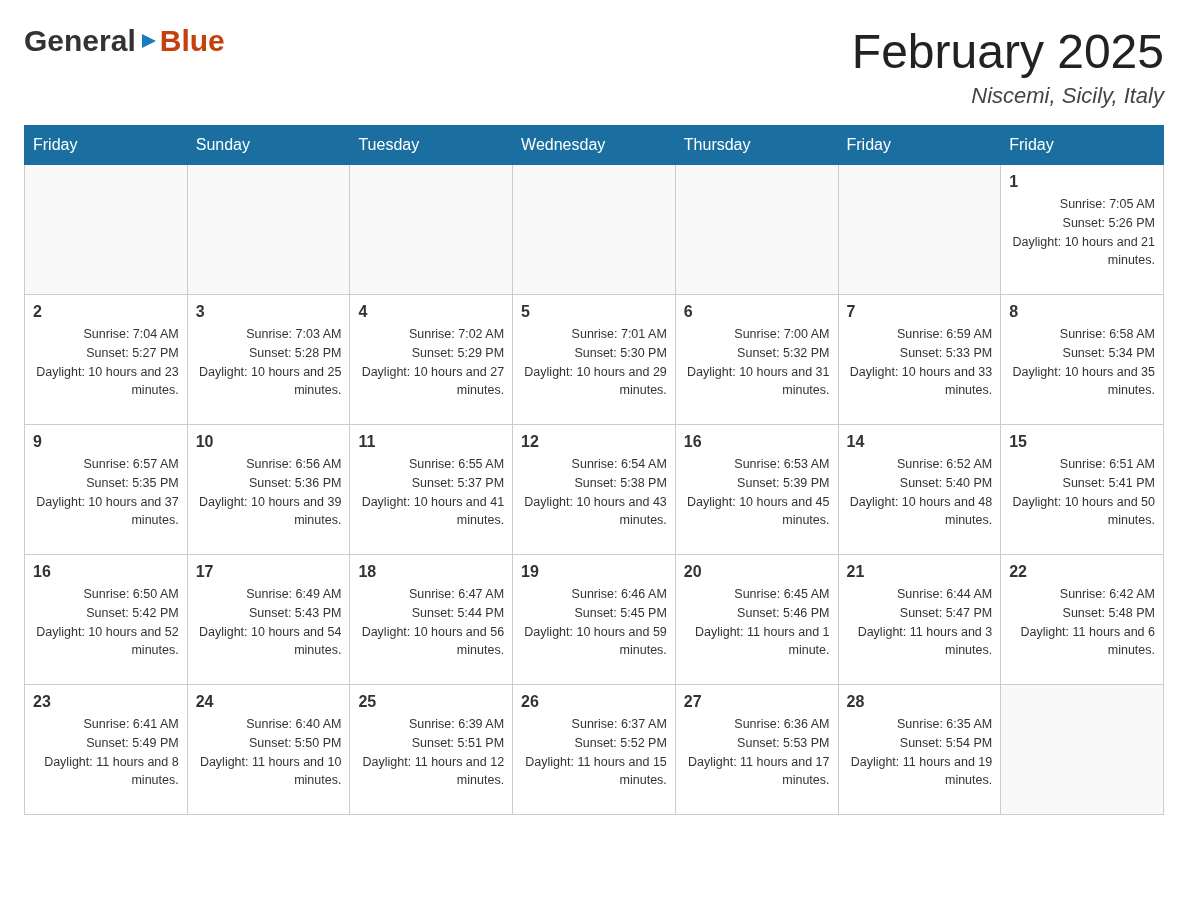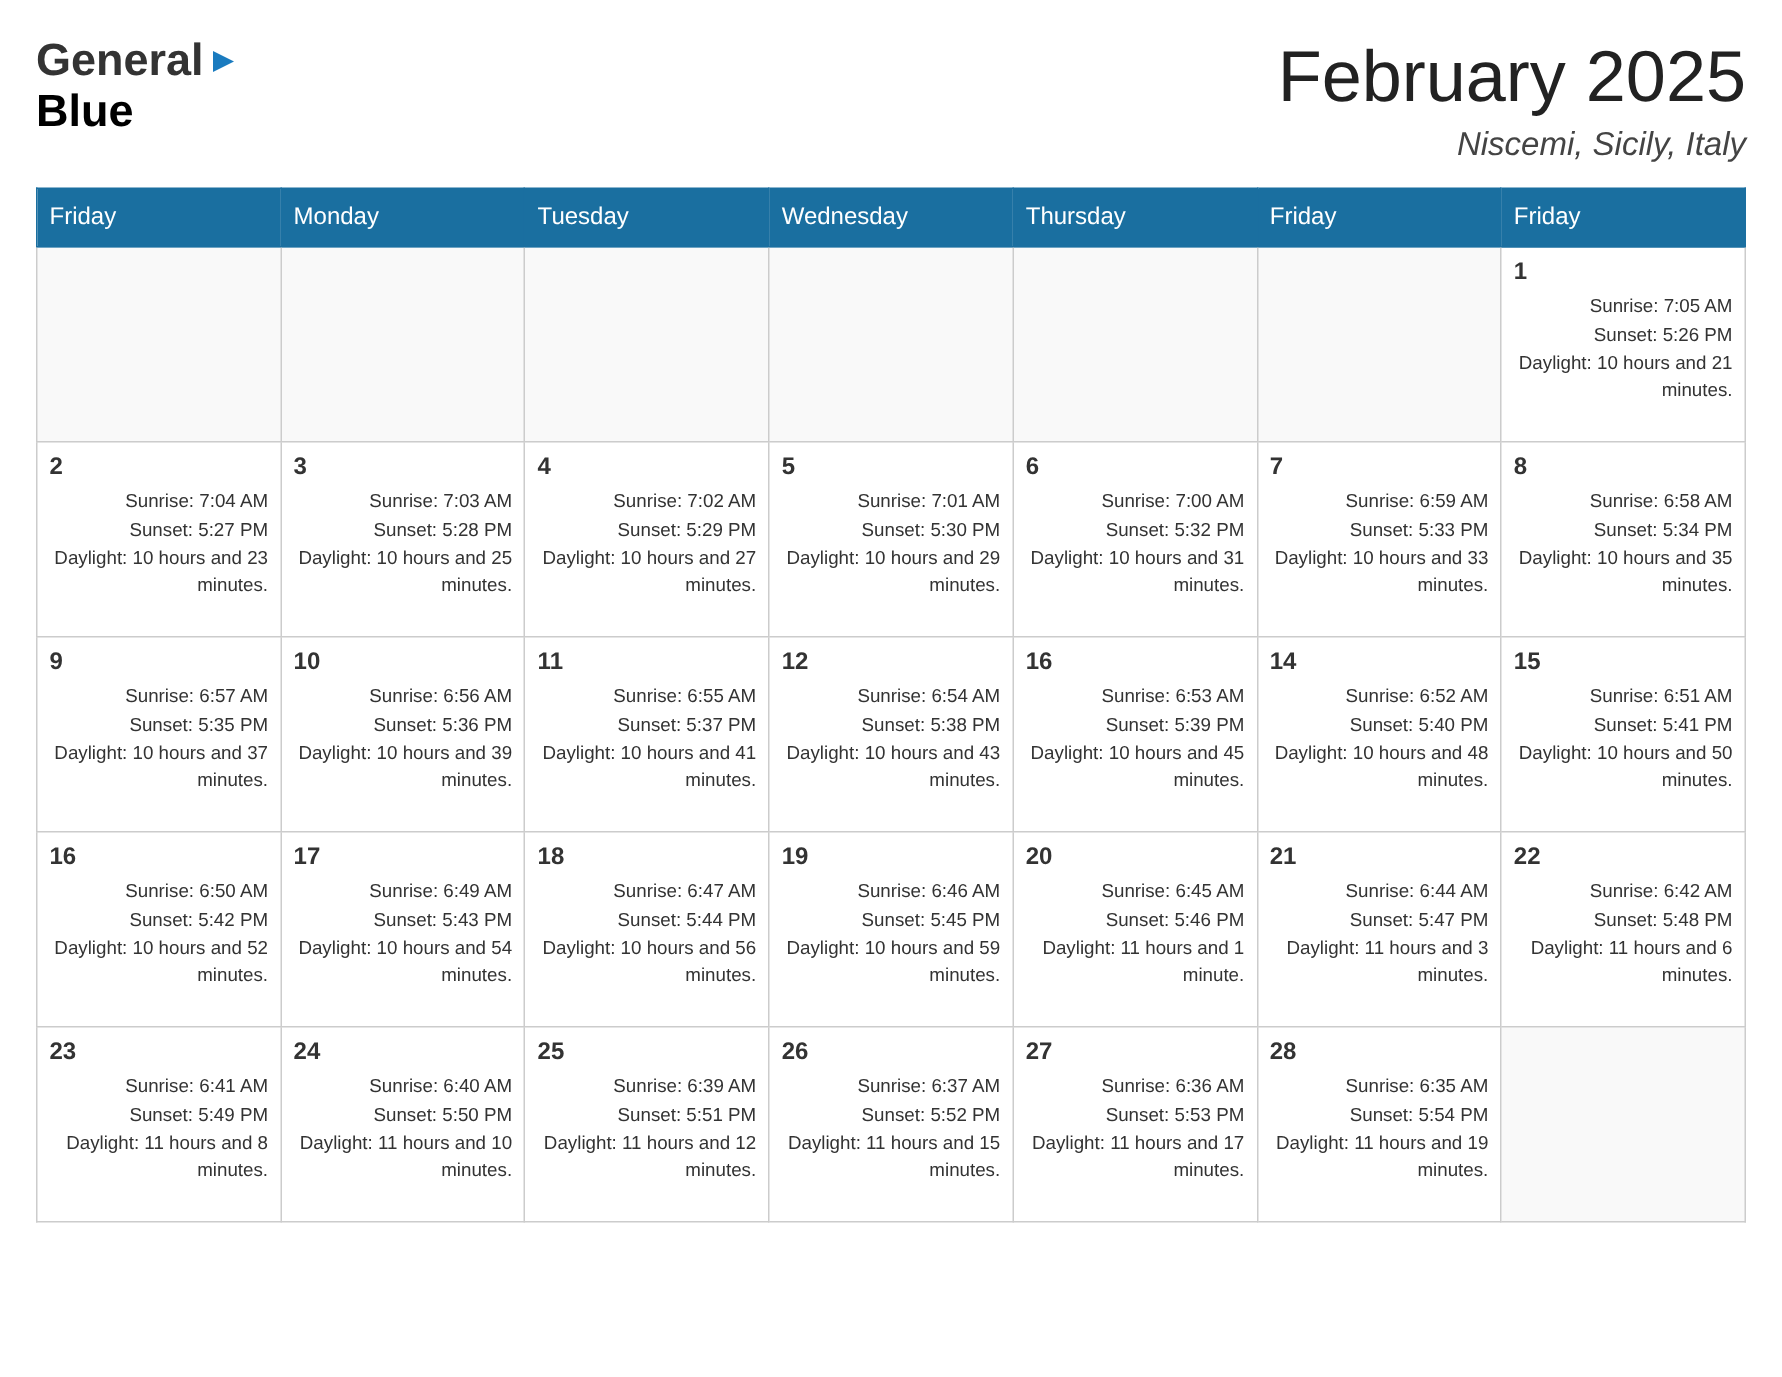--- a/index.html
+++ b/index.html
@@ -11,22 +11,22 @@
       min-height: 918px;
     }
     .header {
       display: flex;
       justify-content: space-between;
       align-items: flex-start;
       margin-bottom: 16px;
     }
     .logo {
       display: flex;
-      flex-direction: column;
-      align-items: flex-start;
+      flex-direction: row;
+      align-items: center;
     }
     .logo-line1 {
       display: flex;
       align-items: center;
     }
     .title-area {
       text-align: right;
     }
     .month-title {
       font-size: 48px;
@@ -86,34 +86,34 @@
   <div class="logo">
     <div class="logo-line1">
       <span style="font-size:30px;font-weight:bold;color:#333;font-family:Arial,sans-serif;">General</span>
       <span style="display:inline-block;margin-left:2px;margin-top:4px;">
         <svg width="22" height="22" viewBox="0 0 22 22">
           <polygon points="4,4 18,11 4,18" fill="#1a7bbf"></polygon>
         </svg>
       </span>
     </div>
     <div>
-      <span style="font-size:30px;font-weight:bold;color:#000000;font-family:Arial,sans-serif;">Blue</span>
+      <span style="font-size:30px;font-weight:bold;color:#c2410c;font-family:Arial,sans-serif;">Blue</span>
     </div>
   </div>
   <div class="title-area">
     <div class="month-title">February 2025</div>
     <div class="location">Niscemi, Sicily, Italy</div>
   </div>
 </div>
 
 <table class="calendar">
   <thead>
     <tr>
       <th>Friday</th>
-      <th>Monday</th>
+      <th>Sunday</th>
       <th>Tuesday</th>
       <th>Wednesday</th>
       <th>Thursday</th>
       <th>Friday</th>
       <th>Friday</th>
     </tr>
   </thead>
   <tbody id="calendar-body">
   <tr>
         <td class="empty-cell"></td>

